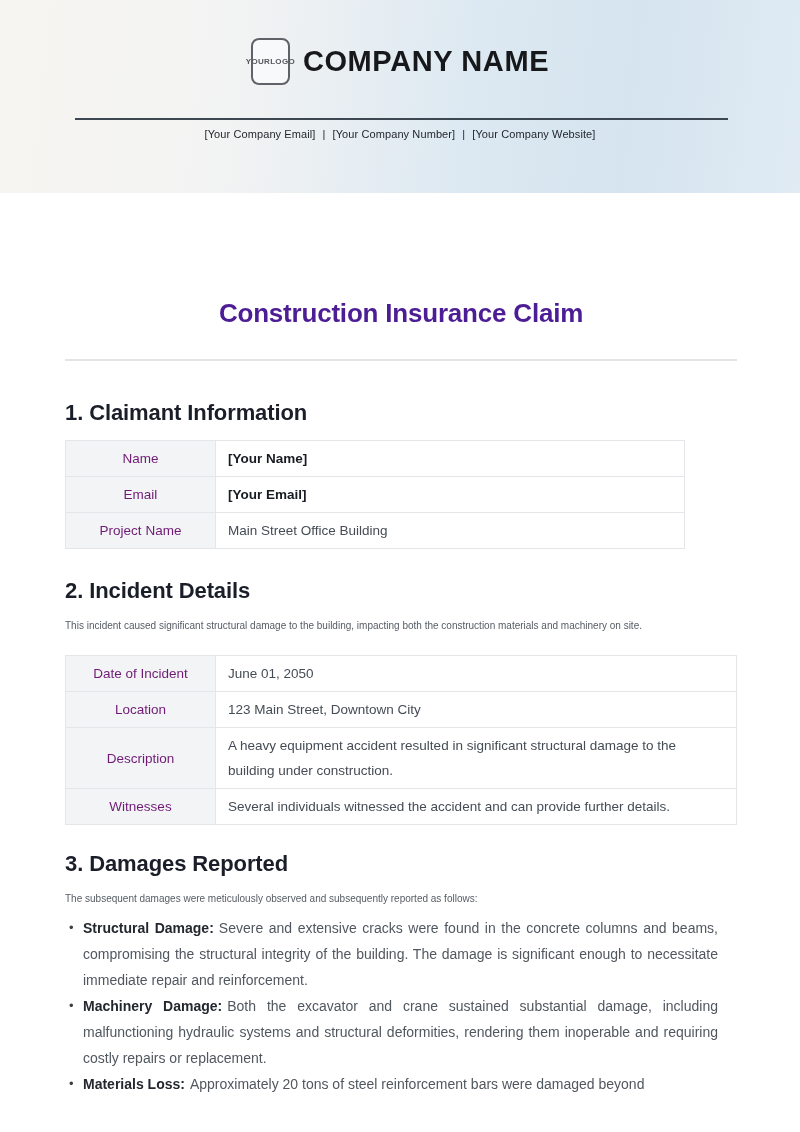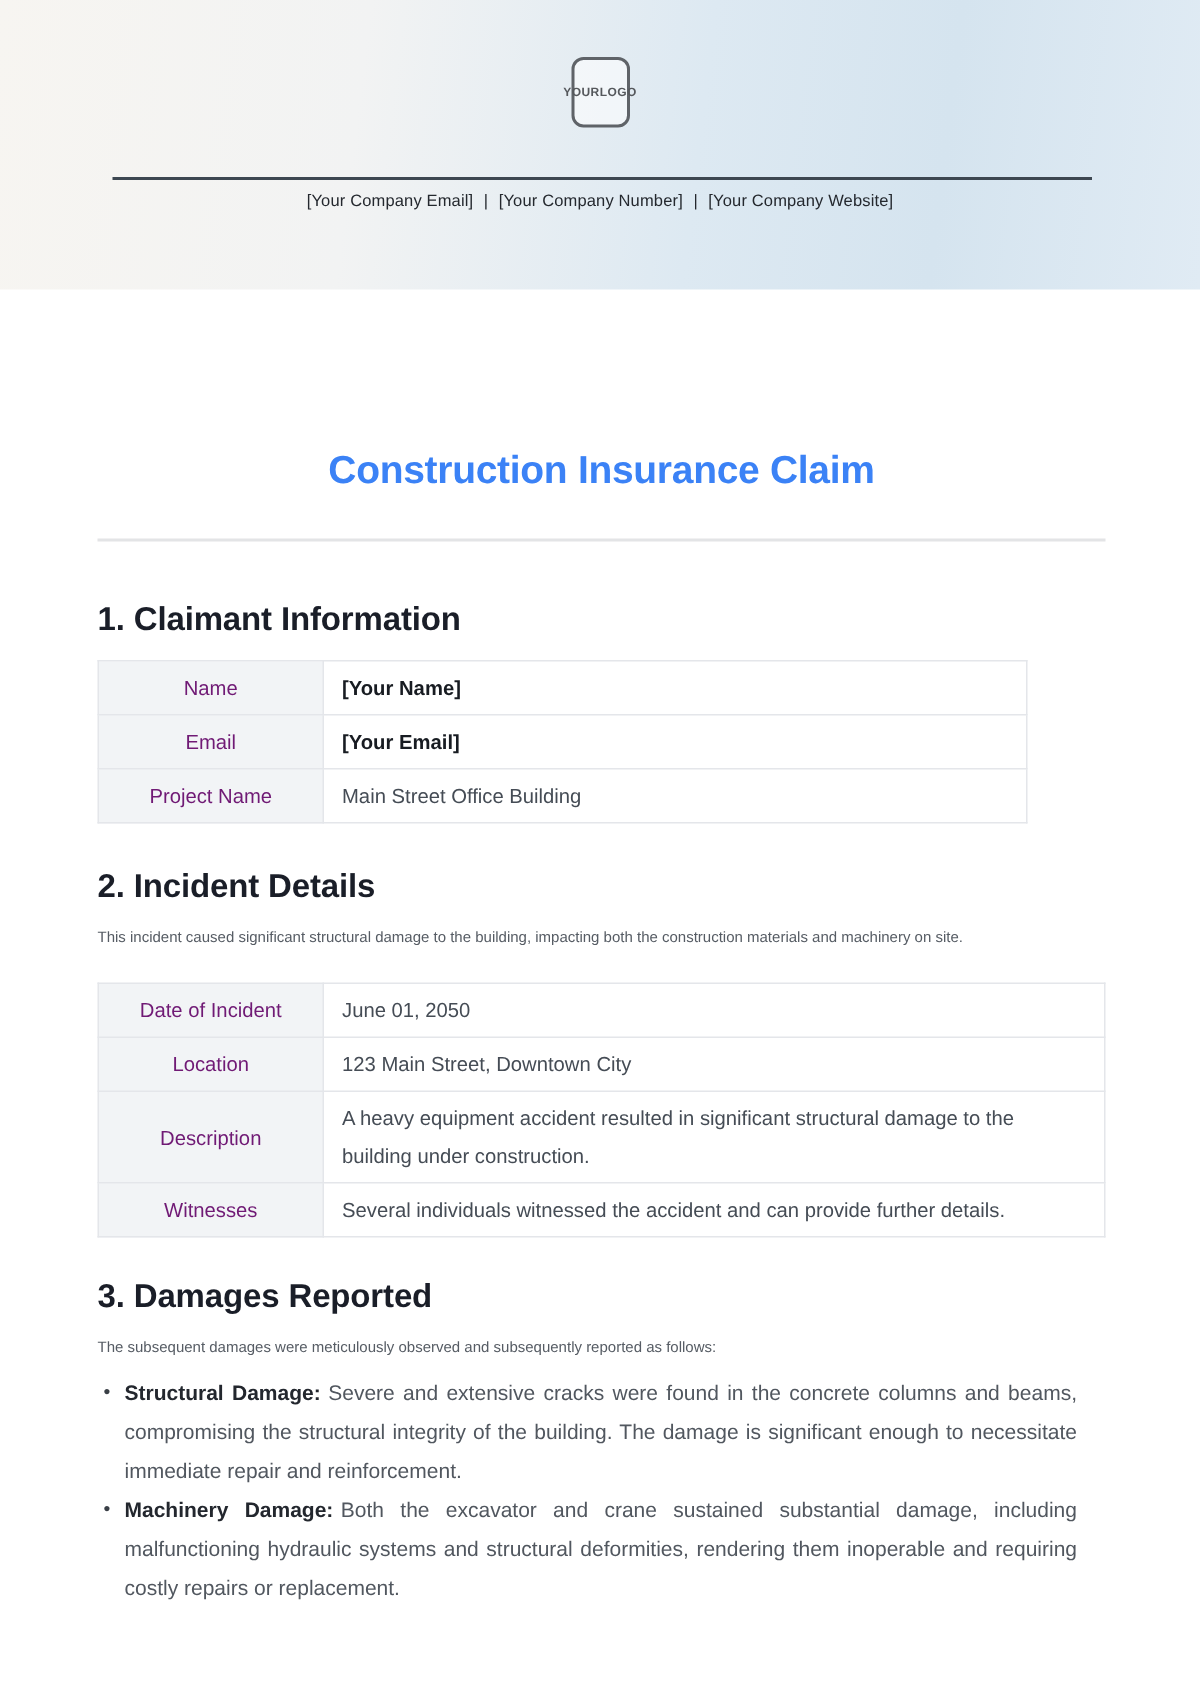--- a/index.html
+++ b/index.html
@@ -37,21 +37,21 @@
     margin-top:8px; text-align:center;
     font-size:11px; color:#24282e; letter-spacing:.1px;
   }
   .contact .sep { margin:0 7px; color:#24282e; }
 
   
   .doc { padding:0 63px 0 65px; }
 
   .title {
     margin-top:104px; text-align:center;
-    font-size:26px; font-weight:bold; color:#3b82f6; letter-spacing:-.2px; line-height:32px;
+    font-size:26px; font-weight:bold; color:#4c1d95; letter-spacing:-.2px; line-height:32px;
   }
   .title-rule { margin-top:30px; height:2px; background:#e3e4e6; }
 
   h2.sec {
     font-size:22px; font-weight:bold; color:#1a1e28; line-height:24px; letter-spacing:-.1px;
   }
   .sec-1 { margin-top:40px; }
   .sec-2 { margin-top:30px; }
   .sec-3 { margin-top:27px; }
 
@@ -98,20 +98,21 @@
 <body>
 
 <div class="page">
 
   <header class="hdr">
     <div class="brand">
       <div class="logo-box">
         <span>YOUR</span>
         <span>LOGO</span>
       </div>
+      <div class="company">COMPANY NAME</div>
     </div>
     <div class="hdr-rule"></div>
     <div class="contact">
       <span>[Your Company Email]</span><span class="sep">|</span><span>[Your Company Number]</span><span class="sep">|</span><span>[Your Company Website]</span>
     </div>
   </header>
 
   <main class="doc">
 
     <h1 class="title">Construction Insurance Claim</h1>
@@ -161,17 +162,18 @@
         </tbody>
       </table>
     </section>
 
     <section>
       <h2 class="sec sec-3">3. Damages Reported</h2>
       <p class="body-text">The subsequent damages were meticulously observed and subsequently reported as follows:</p>
       <ul class="dmg">
         <li><span class="b-label">Structural Damage:</span><span>Severe and extensive cracks were found in the concrete columns and beams, compromising the structural integrity of the building. The damage is significant enough to necessitate immediate repair and reinforcement.</span></li>
         <li><span class="b-label">Machinery Damage:</span><span>Both the excavator and crane sustained substantial damage, including malfunctioning hydraulic systems and structural deformities, rendering them inoperable and requiring costly repairs or replacement.</span></li>
+        <li><span class="b-label">Materials Loss:</span><span>Approximately 20 tons of steel reinforcement bars were damaged beyond</span></li>
       </ul>
     </section>
 
   </main>
 </div>
 
 </body></html>

